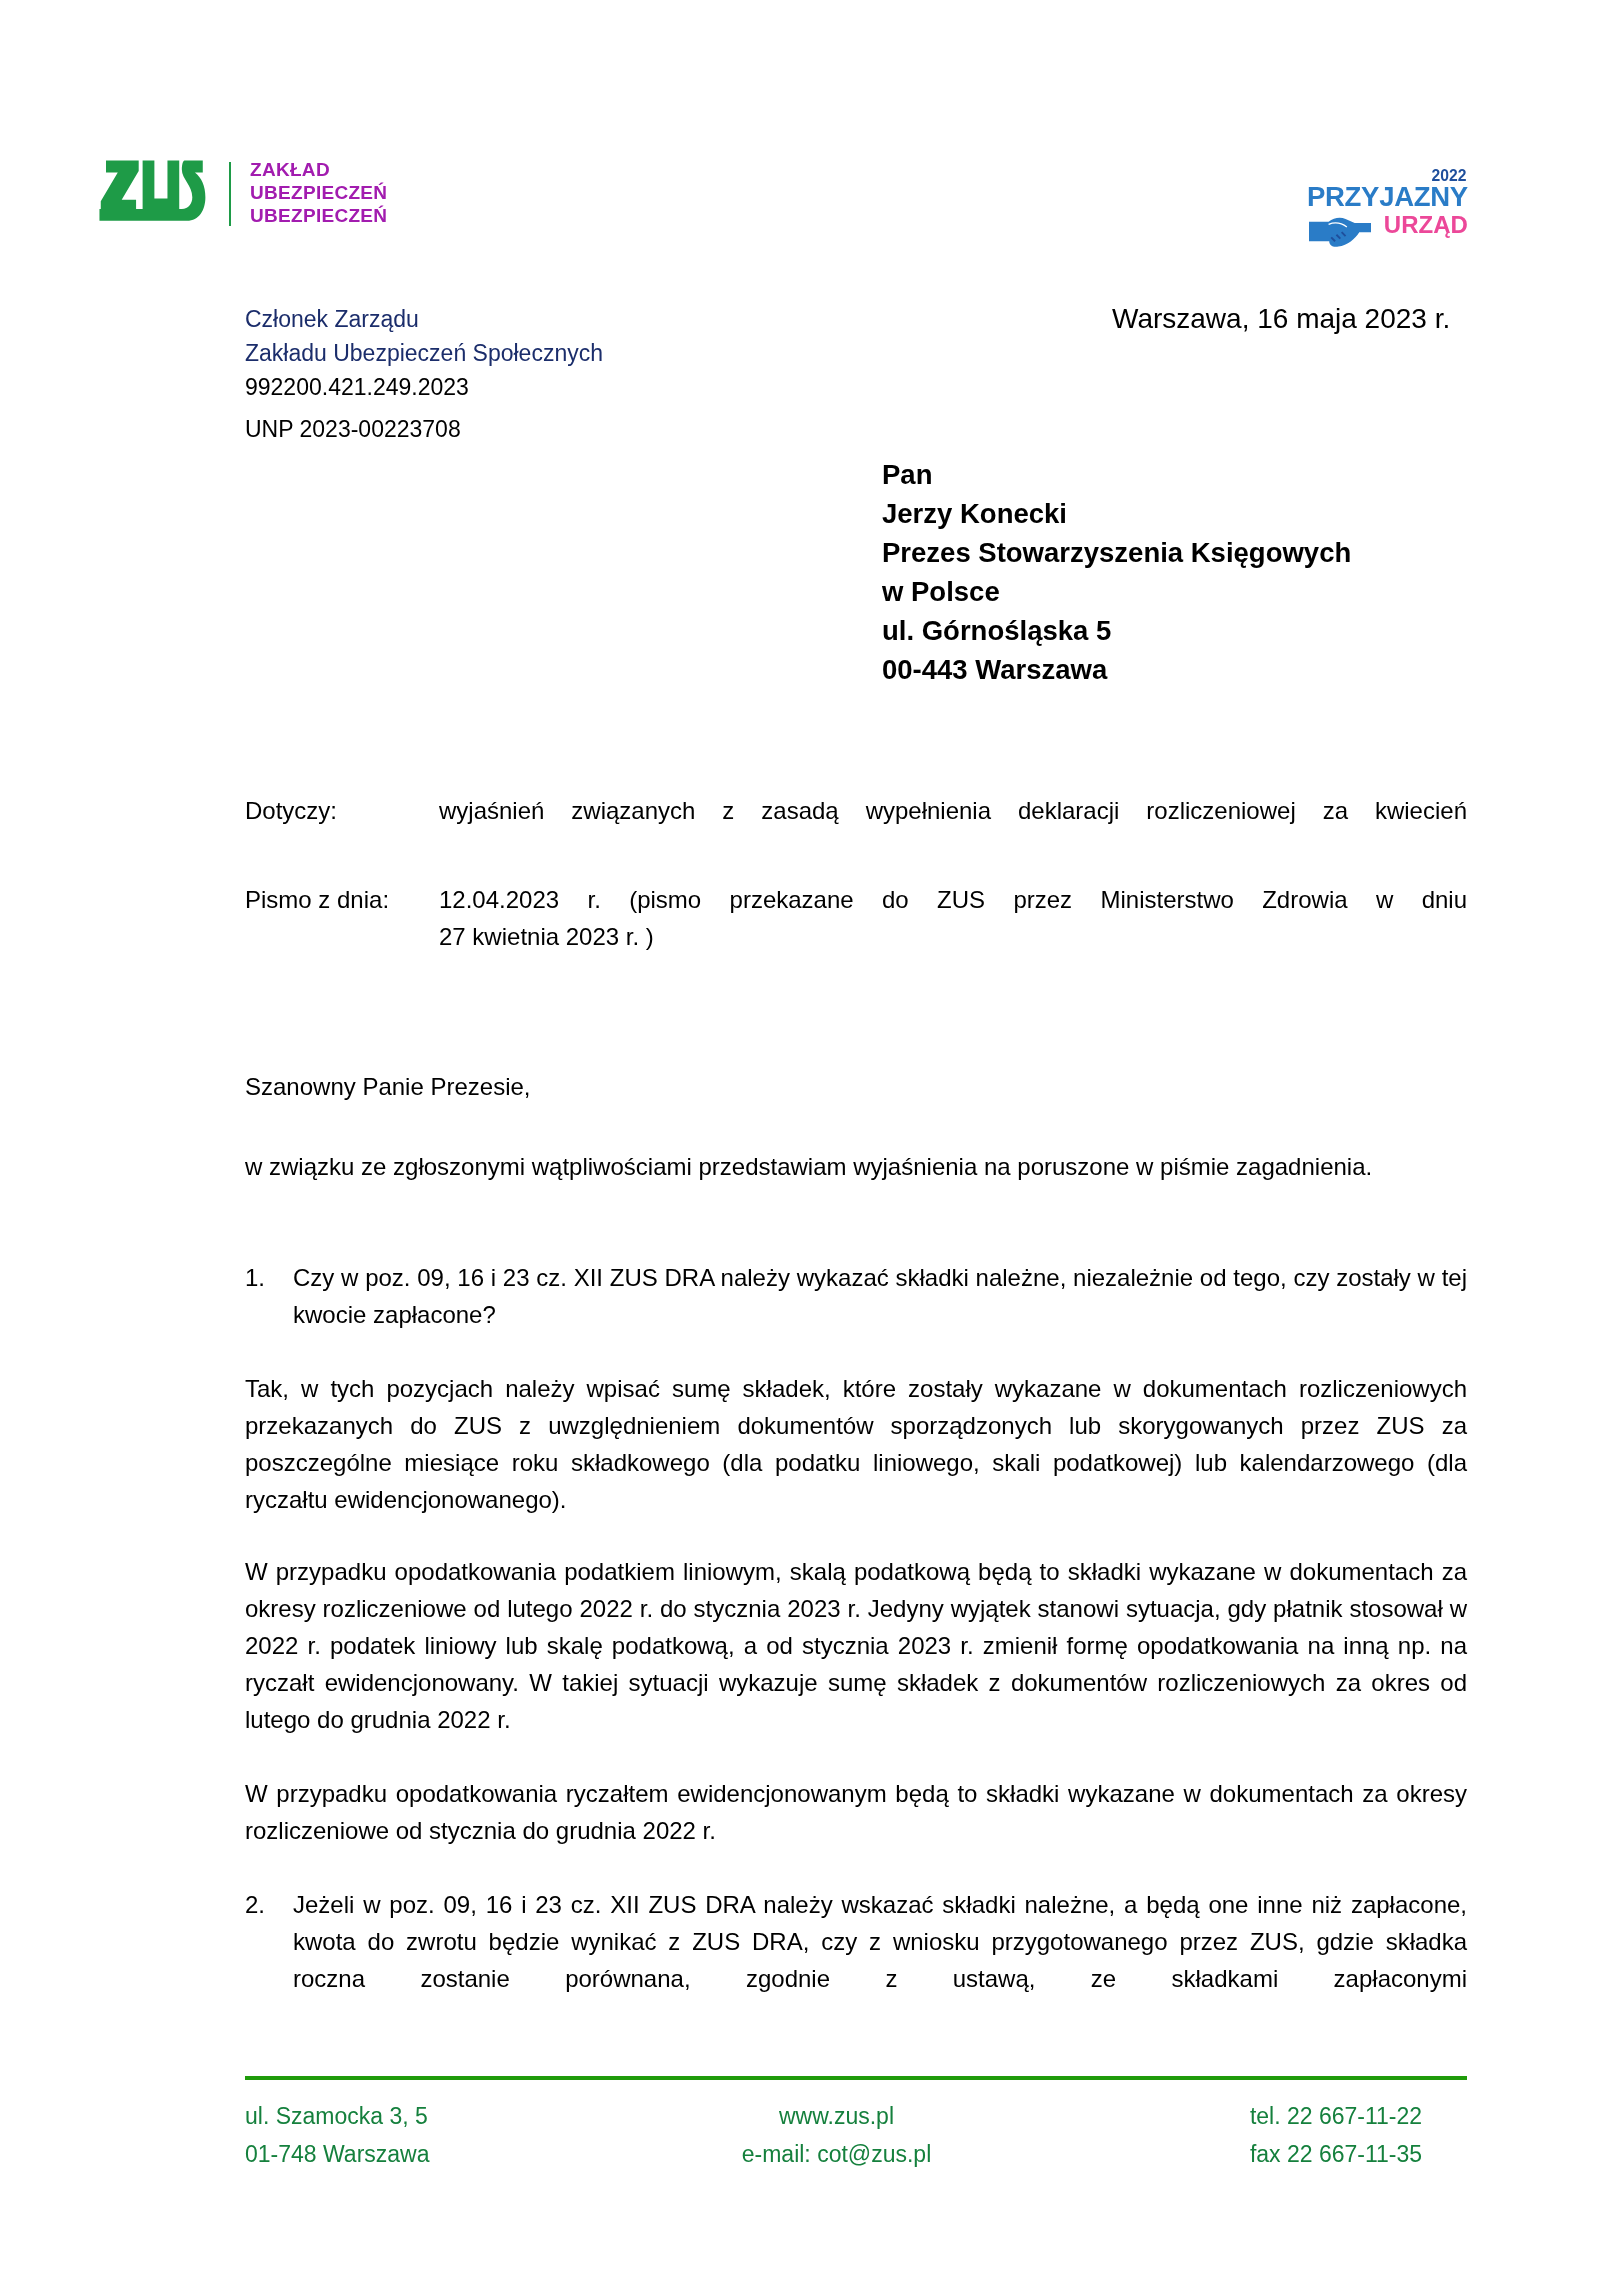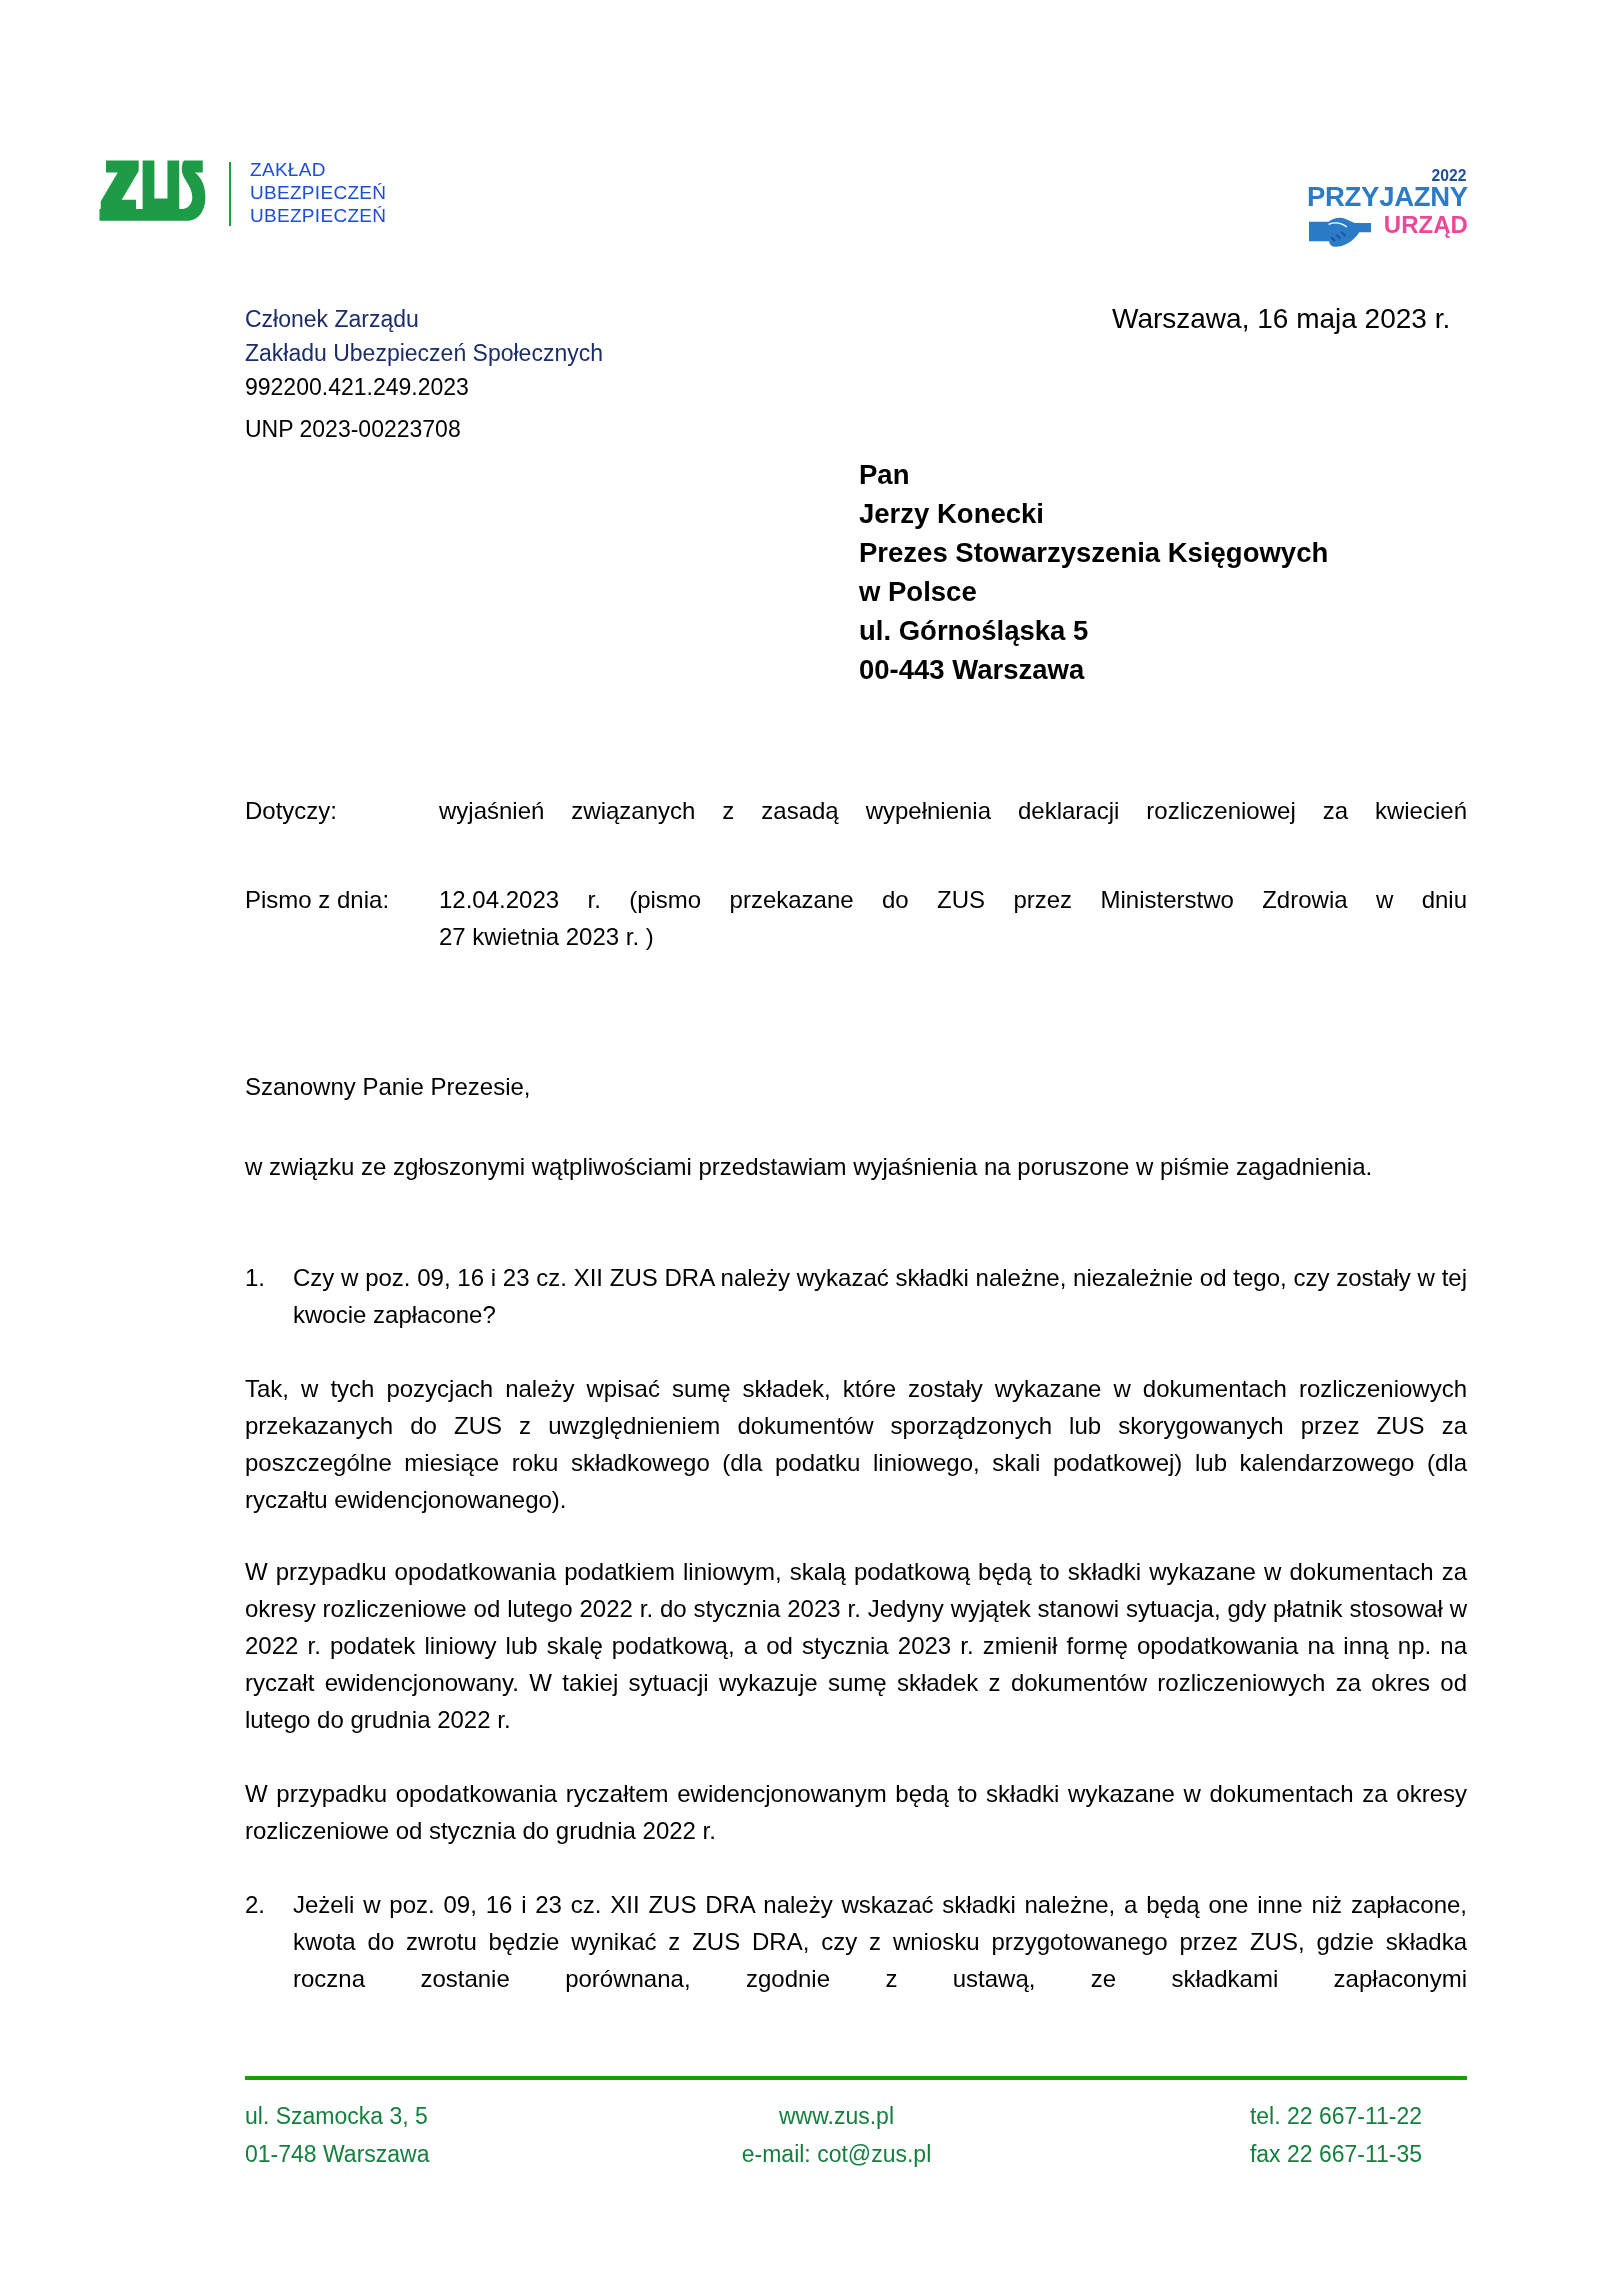--- a/index.html
+++ b/index.html
@@ -4,37 +4,37 @@
 <style>
   html, body { margin: 0; padding: 0; background: #ffffff; }
   body { width: 1623px; height: 2295px; position: relative; overflow: hidden;
          font-family: "Liberation Sans", "DejaVu Sans", sans-serif; color: #000; }
   .abs { position: absolute; }
 
   
   .zus-logo { left: 98px; top: 157px; width: 301px; height: 72px; }
   .zus-logo svg { width: 118px; height: 68px; position: absolute; left: 0; top: 1.3px; }
   .zus-divider { position: absolute; left: 131px; top: 5.2px; width: 2px; height: 64px; background: #1E9B47; }
-  .zus-name { position: absolute; left: 152px; top: 1.3px; color: #1d4ed8; font-size: 19px; line-height: 23px; letter-spacing: 0.3px; }
+  .zus-name { position: absolute; left: 152px; top: 1.3px; color: #a21caf; font-size: 19px; line-height: 23px; letter-spacing: 0.3px; font-weight: bold; }
   .zus-name div { white-space: nowrap; }
 
   .pu-logo { left: 1309px; top: 167px; width: 164px; height: 82px; }
   .pu-year { position: absolute; right: 6.5px; top: 0; font-size: 15.7px; font-weight: bold; color: #1f4f9c; }
   .pu-line1 { position: absolute; right: 5.2px; top: 14.4px; font-size: 27.5px; font-weight: bold; color: #2a7cc7; letter-spacing: -0.3px; }
   .pu-line2 { position: absolute; right: 5.2px; top: 44px; font-size: 24px; font-weight: bold; color: #ec4899; }
   .pu-hands { position: absolute; left: 0; top: 48px; width: 62px; height: 33px; }
 
   
   .sender { left: 245px; top: 302px; font-size: 23px; line-height: 34px; }
   .sender .blue { color: #1b2d6b; }
   .sender .unp { margin-top: 7.9px; }
   .date { left: 1112px; top: 302px; font-size: 28px; line-height: 34px; white-space: nowrap; }
 
   
-  .recipient { left: 859px; top: 455px; font-size: 27.5px; font-weight: bold; line-height: 39px; }
+  .recipient { left: 882px; top: 455px; font-size: 27.5px; font-weight: bold; line-height: 39px; }
   .recipient div { white-space: nowrap; }
 
   
   .text { font-size: 24px; line-height: 37px; text-align: justify; }
   .text-col { left: 245px; width: 1222px; }
   .meta-row { display: flex; }
   .meta-label { width: 194px; flex: none; white-space: nowrap; }
   .meta-value { flex: 1; text-align: justify; }
   .numbered { display: flex; }
   .num { width: 48px; flex: none; }

